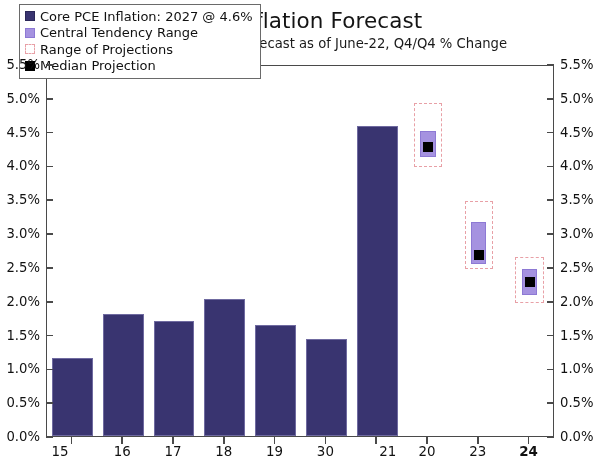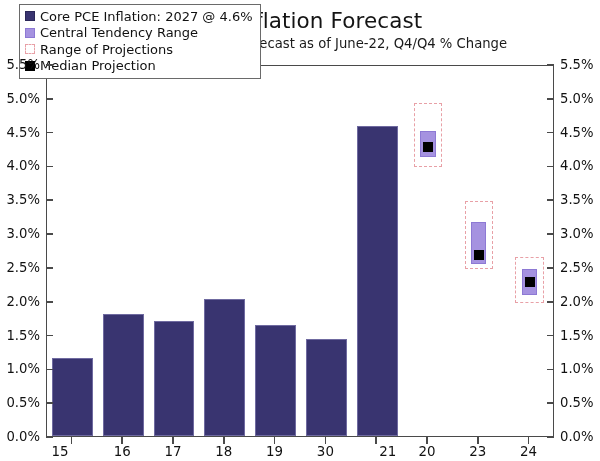--- a/index.html
+++ b/index.html
@@ -205,14 +205,14 @@
     <div class="xlab" style="left: 274.6px;">19</div>
     <div class="xtick" style="left: 324.6px;"></div>
     <div class="xlab" style="left: 325.4px;">30</div>
     <div class="xtick" style="left: 375.4px;"></div>
     <div class="xlab" style="left: 376.2px; text-align: right;">21</div>
     <div class="xtick" style="left: 426.2px;"></div>
     <div class="xlab" style="left: 427px;">20</div>
     <div class="xtick" style="left: 477px;"></div>
     <div class="xlab" style="left: 477.8px;">23</div>
     <div class="xtick" style="left: 527.8px;"></div>
-    <div class="xlab" style="left: 528.6px;">24</div>
+    <div class="xlab" style="left: 528.6px; font-weight: bold;">24</div>
   </div>
 
 </body></html>

